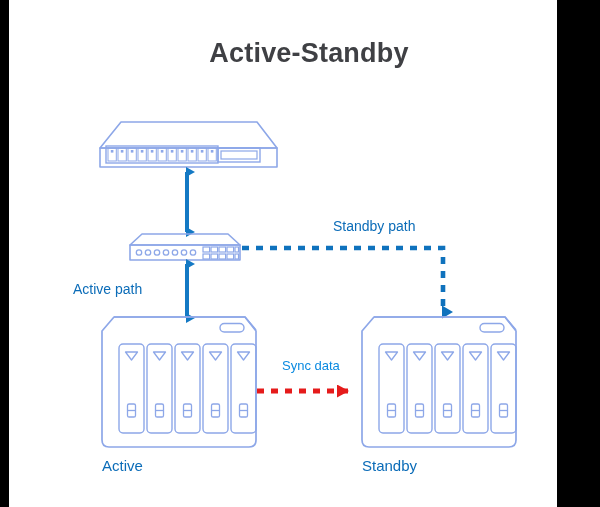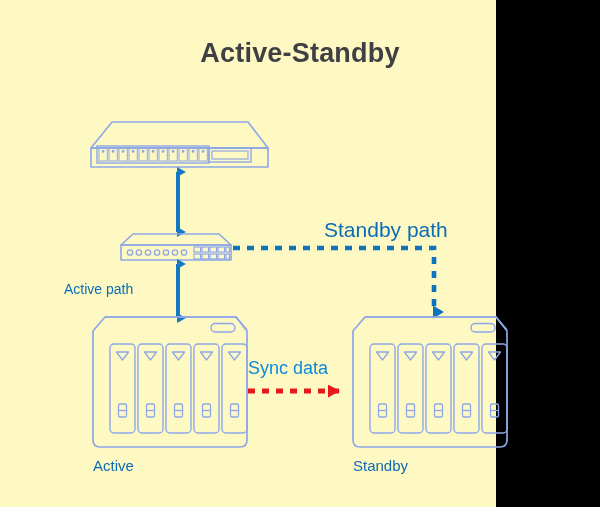--- a/index.html
+++ b/index.html
@@ -8,23 +8,24 @@
     background: #000000;
   }
   body {
     width: 600px;
     height: 507px;
     font-family: "Liberation Sans", sans-serif;
     overflow: hidden;
   }
   #diagram-root {
     position: relative;
-    width: 496px;
+    width: 548px;
     height: 507px;
-    background: #fef9c3;
+    background: #ffffff;
+    margin-left: 9px;
   }
   #diagram-svg {
     position: absolute;
     left: 0;
     top: 0;
     width: 600px;
     height: 507px;
     display: block;
   }
   .txt {
@@ -38,34 +39,34 @@
     width: 600px;
     text-align: center;
     font-size: 27px;
     font-weight: bold;
     color: #3f4044;
     letter-spacing: 0.2px;
   }
   #label-standby-path {
     left: 324px;
     top: 218px;
-    font-size: 21px;
+    font-size: 14px;
     color: #0b6cb8;
   }
   #label-active-path {
     left: 64px;
     top: 281px;
     font-size: 14px;
     color: #0b6cb8;
     text-align: right;
   }
   #label-sync-data {
-    left: 248px;
+    left: 273px;
     top: 358px;
-    font-size: 18px;
+    font-size: 13px;
     color: #0b8ae0;
   }
   #label-active {
     left: 93px;
     top: 457px;
     width: 154px;
     text-align: left;
     font-size: 15px;
     color: #0b6cb8;
   }

